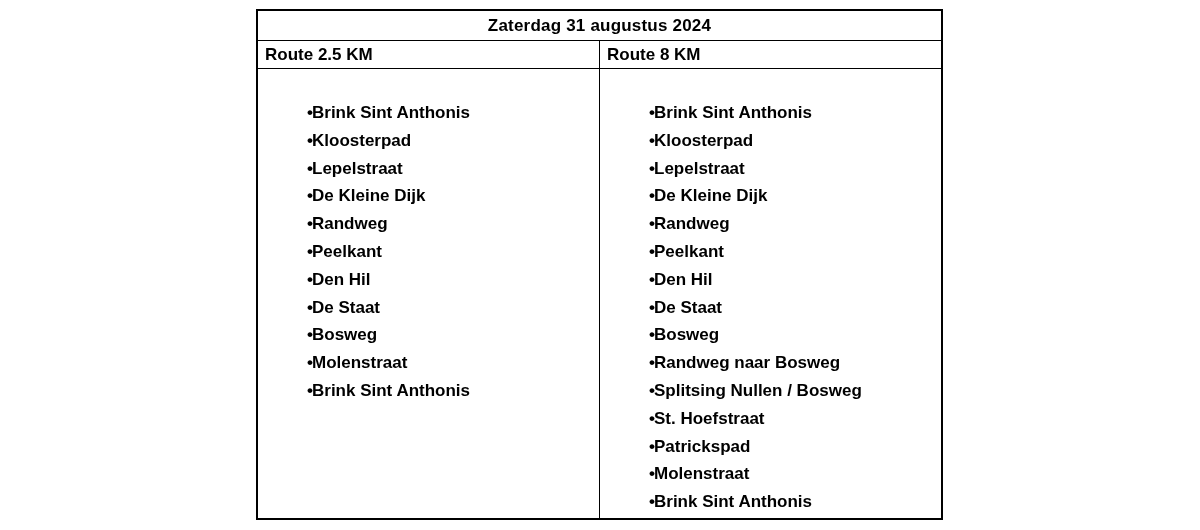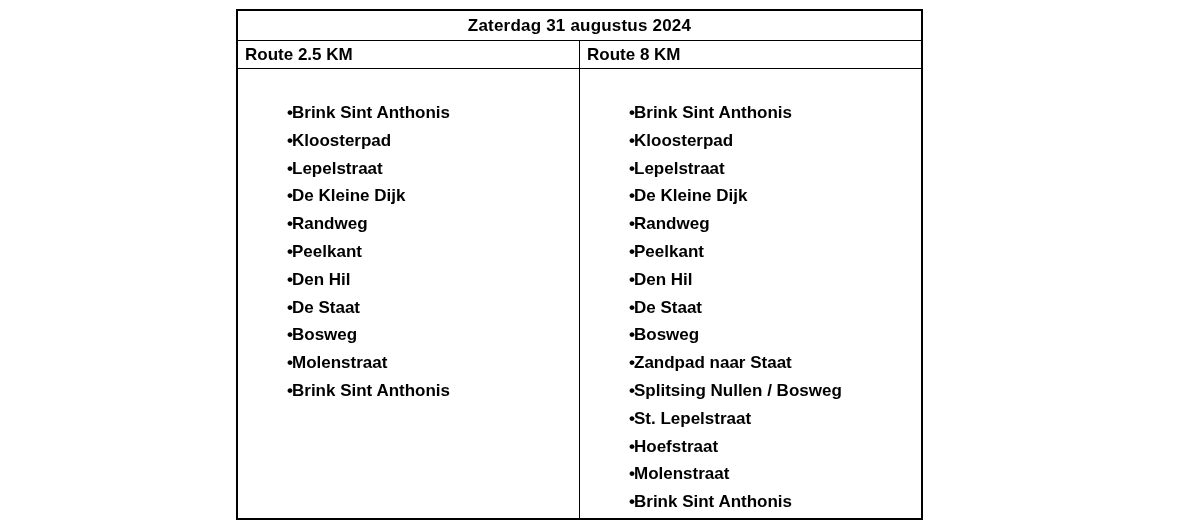--- a/index.html
+++ b/index.html
@@ -11,21 +11,21 @@
     position: relative;
     width: 1200px;
     height: 530px;
     background: #ffffff;
     font-family: "Liberation Sans", sans-serif;
     color: #000000;
     overflow: hidden;
   }
   .schedule-table {
     position: absolute;
-    left: 236px;
+    left: 256px;
     top: 9px;
     width: 687px;
     height: 511px;
     box-sizing: border-box;
     border: 2px solid #000000;
     display: flex;
     flex-direction: column;
     background: #ffffff;
   }
   .title-row {
@@ -124,24 +124,24 @@
         <ul class="route-list">
             <li>Brink Sint Anthonis</li>
             <li>Kloosterpad</li>
             <li>Lepelstraat</li>
             <li>De Kleine Dijk</li>
             <li>Randweg</li>
             <li>Peelkant</li>
             <li>Den Hil</li>
             <li>De Staat</li>
             <li>Bosweg</li>
-            <li>Zandpad naar Staat</li>
+            <li>Randweg naar Bosweg</li>
             <li>Splitsing Nullen / Bosweg</li>
-            <li>St. Lepelstraat</li>
-            <li>Hoefstraat</li>
+            <li>St. Hoefstraat</li>
+            <li>Patrickspad</li>
             <li>Molenstraat</li>
             <li>Brink Sint Anthonis</li>
           </ul>
       </div>
     </div>
 
   </div>
 </div>
 
 </body></html>

